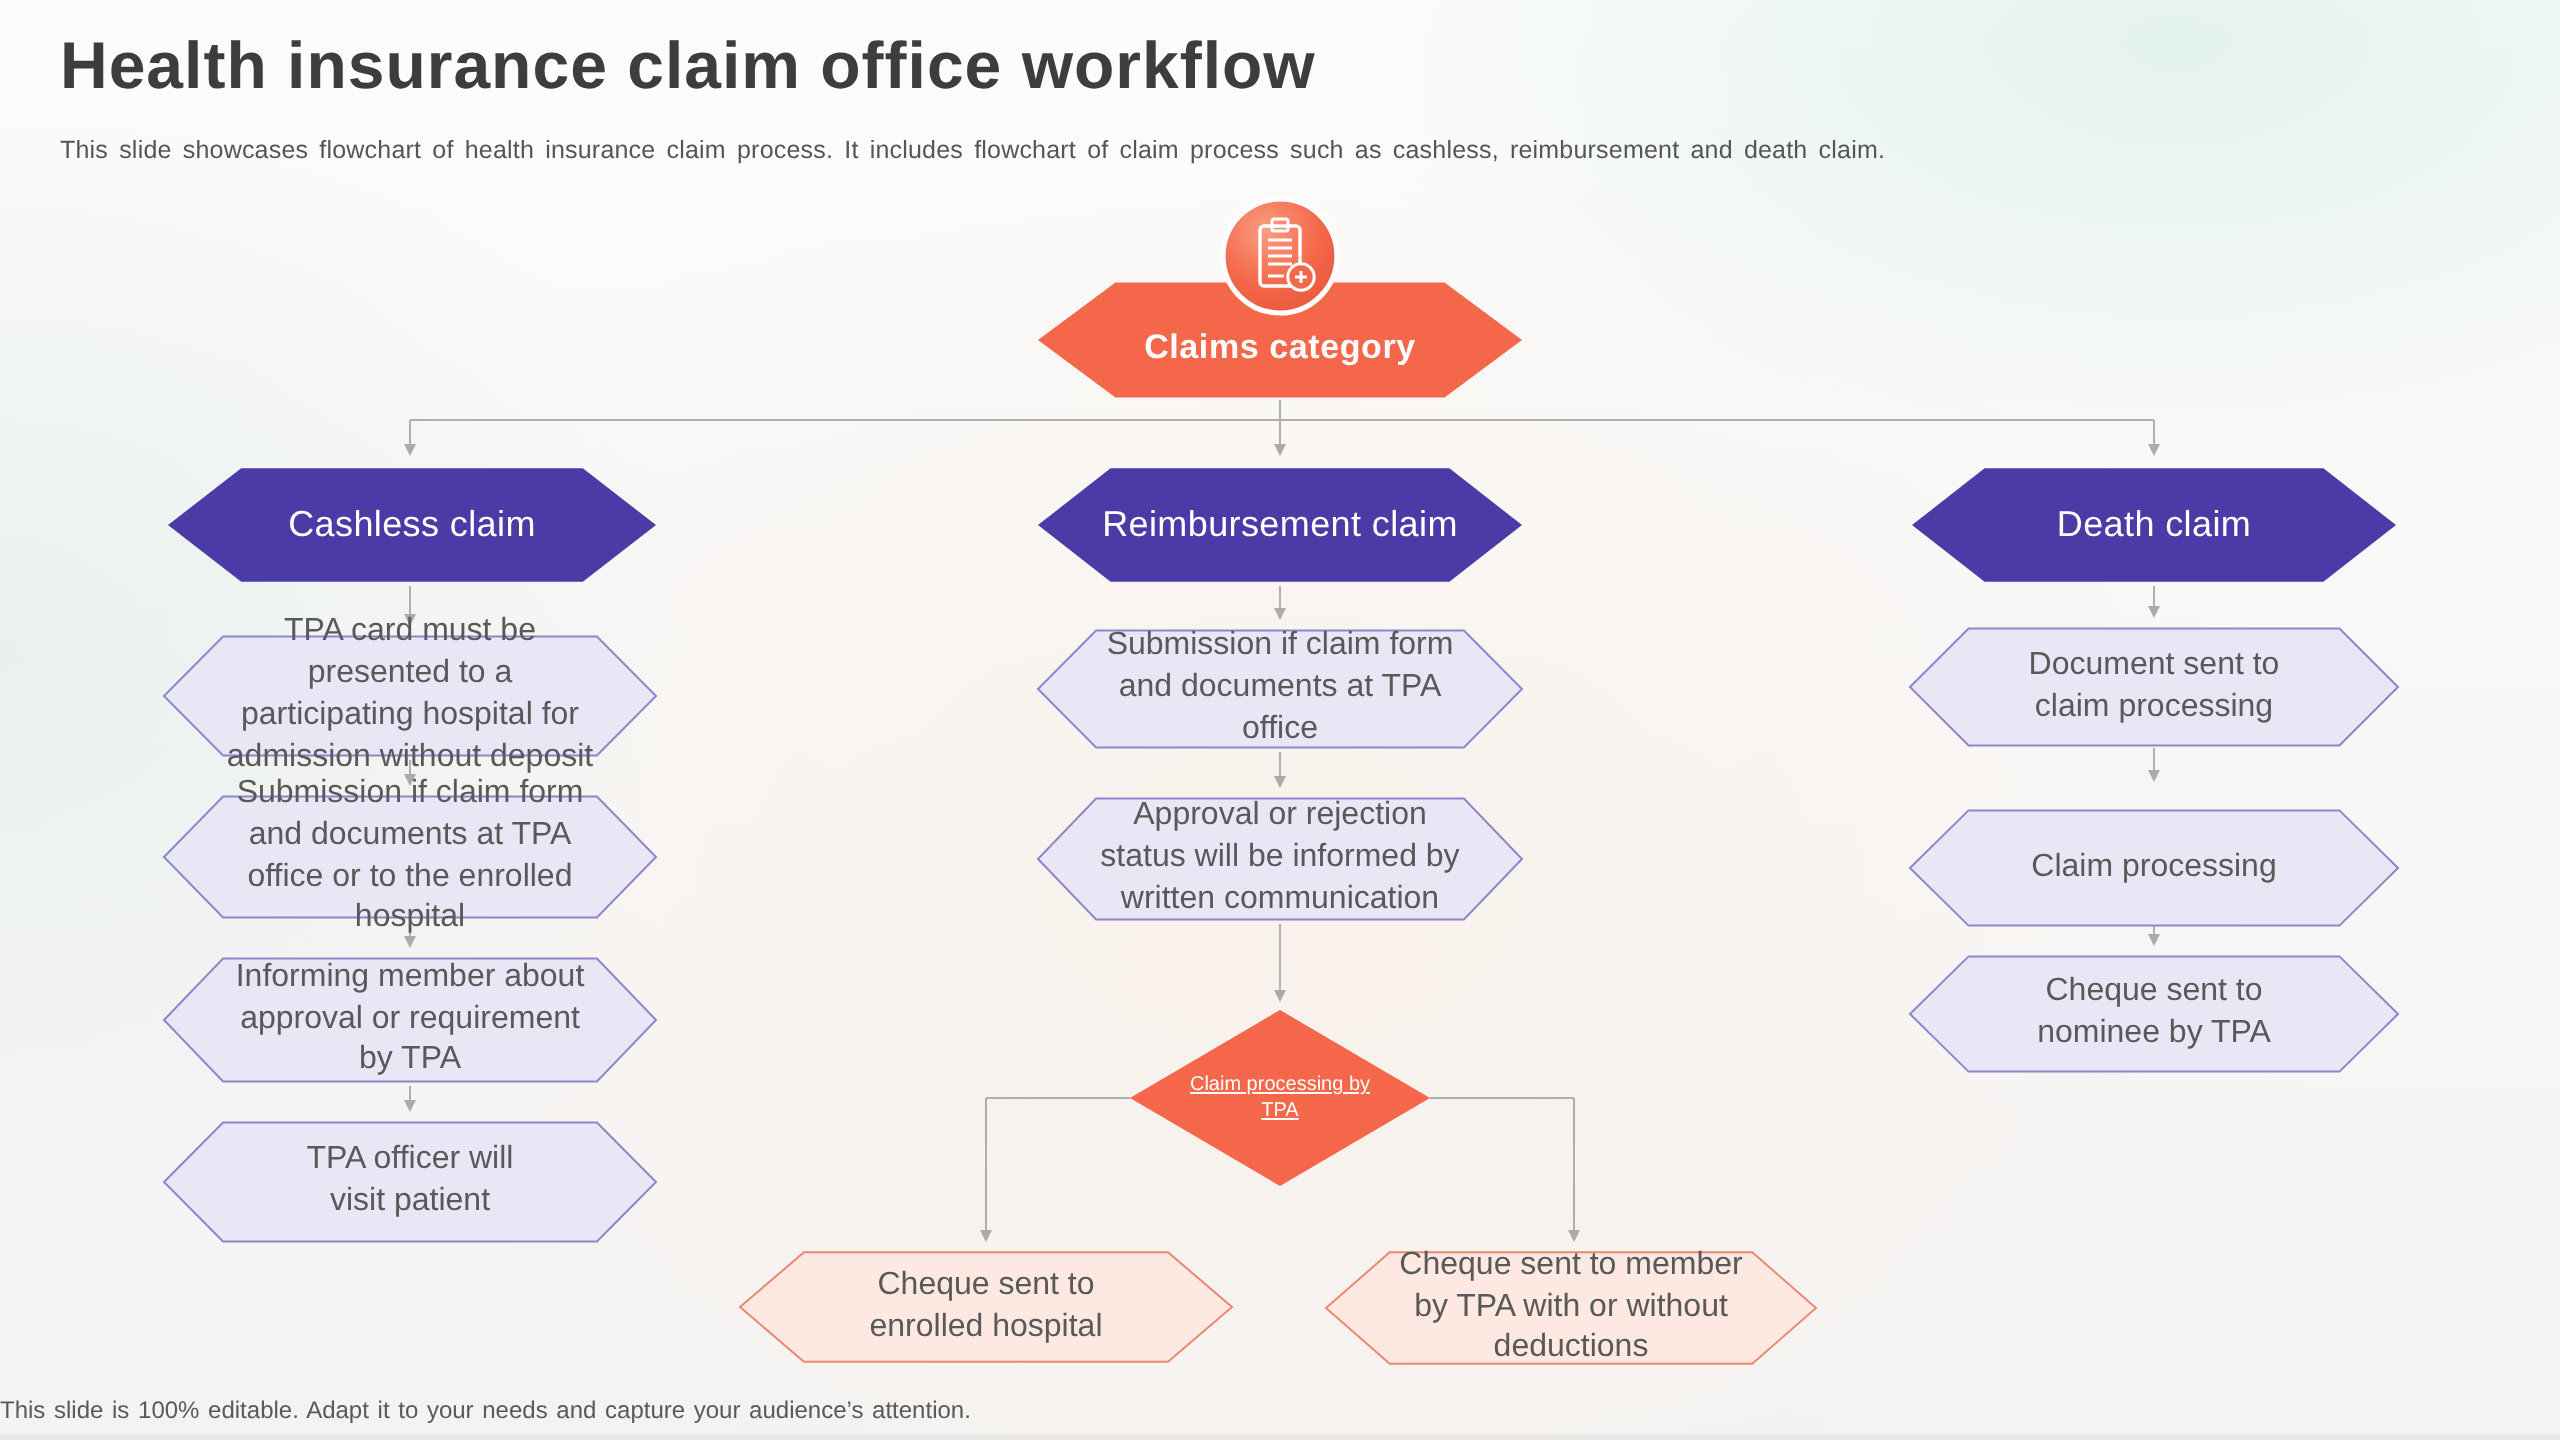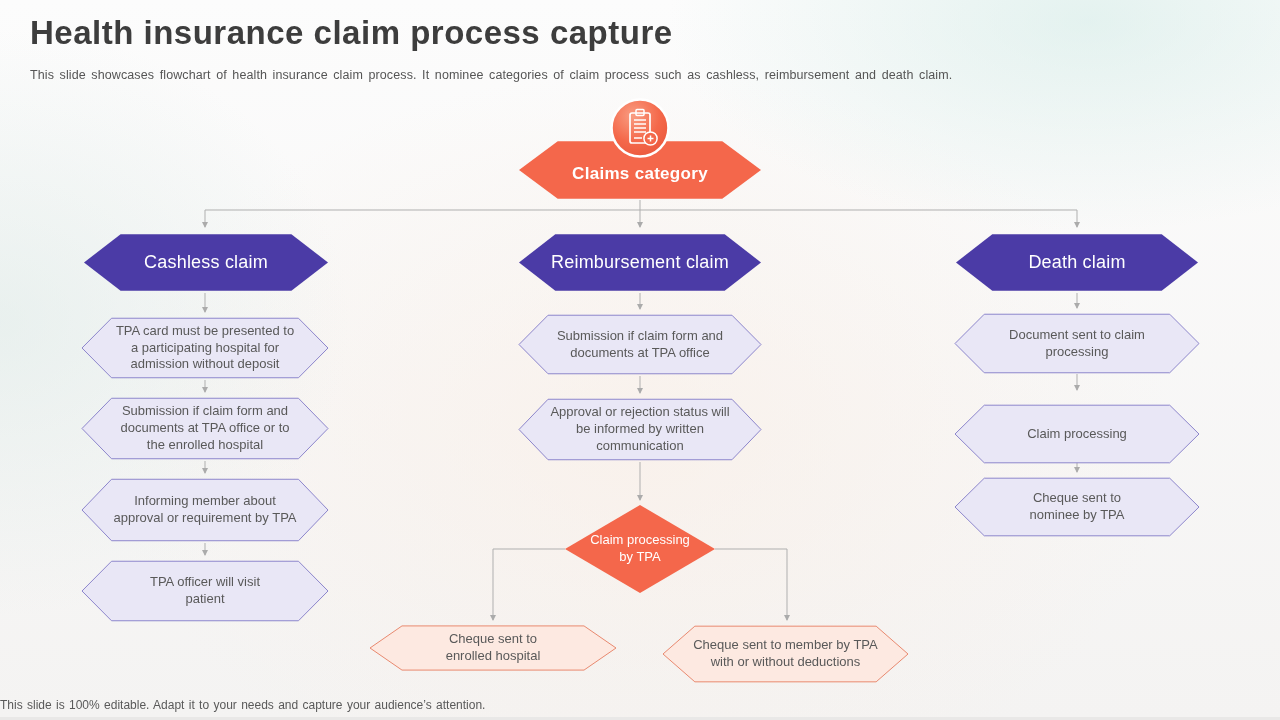--- a/index.html
+++ b/index.html
@@ -32,35 +32,35 @@
   .node .shape{position:absolute;left:0;top:0;width:100%;height:100%;overflow:visible;}
   .node .shape polygon{vector-effect:non-scaling-stroke;}
   .hex-root .shape polygon{fill:var(--accent-orange,#F4674B);stroke:none;}
   .hex-cat .shape polygon{fill:var(--accent-purple,#4B3BA6);stroke:none;}
   .hex-step .shape polygon{fill:var(--light-purple-fill,#E9E7F6);stroke:var(--light-purple-border,#8D86CC);stroke-width:1;}
   .hex-out .shape polygon{fill:var(--light-orange-fill,#FDE9E1);stroke:var(--light-orange-border,#E9896F);stroke-width:1;}
   .diamond .shape polygon{fill:var(--accent-orange,#F4674B);stroke:none;}
   .label{
     position:absolute;left:0;top:0;width:100%;height:100%;
     display:flex;align-items:center;justify-content:center;text-align:center;
-    font-size:13px;color:#595959;line-height:1.3;box-sizing:border-box;padding:0 30px;
+    font-size:16px;color:#595959;line-height:1.3;box-sizing:border-box;padding:0 30px;
   }
   .label .inner{margin:0 auto;}
   .root-label{font-size:17px;font-weight:bold;color:#fff;letter-spacing:.3px;padding-top:8px;}
   .cat-label{font-size:18px;color:#fff;letter-spacing:.2px;}
-  .diamond-label{font-size:13px;color:#fff;padding:0 14px;}
+  .diamond-label{font-size:10px;color:#fff;padding:0 14px;text-decoration:underline;}
   .icon-badge{position:absolute;}
 </style>
 </head>
 <body>
 
 <div class="slide">
 
-  <div class="title">Health insurance claim process capture</div>
-  <div class="subtitle">This slide showcases flowchart of health insurance claim process. It nominee categories of claim process such as cashless, reimbursement and death claim.</div>
+  <div class="title">Health insurance claim office workflow</div>
+  <div class="subtitle">This slide showcases flowchart of health insurance claim process. It includes flowchart of claim process such as cashless, reimbursement and death claim.</div>
 
   <svg class="connectors" aria-hidden="true">
     <defs>
       <marker id="arr" markerWidth="7" markerHeight="7" refX="5" refY="3" orient="auto">
         <path d="M0,0 L6,3 L0,6 z" fill="#ABABAB"></path>
       </marker>
     </defs>
     <line x1="640" y1="200" x2="640" y2="210"></line>
     <line x1="205" y1="210" x2="1077" y2="210"></line>
     <line x1="205" y1="210" x2="205" y2="227" marker-end="url(#arr)"></line>
@@ -195,21 +195,21 @@
 
   <div class="node diamond" style="left:565px;top:505px;width:150px;height:88px">
     <svg class="shape" viewBox="0 0 100 100" preserveAspectRatio="none">
       <polygon points="50,0 100,50 50,100 0,50"></polygon>
     </svg>
     <div class="label diamond-label">
         <span class="inner" style="max-width:105px">Claim processing by TPA</span>
       </div>
   </div>
 
-  <div class="node hex-out" style="left:370px;top:625px;width:246px;height:46px">
+  <div class="node hex-out" style="left:370px;top:625px;width:246px;height:57px">
     <svg class="shape" viewBox="0 0 100 100" preserveAspectRatio="none">
       <polygon points="0,50 13,2 87,2 100,50 87,98 13,98"></polygon>
     </svg>
     <div class="label">
         <span class="inner" style="max-width:130px">Cheque  sent to enrolled  hospital</span>
       </div>
   </div>
 
   <div class="node hex-out" style="left:663px;top:625px;width:245px;height:58px">
     <svg class="shape" viewBox="0 0 100 100" preserveAspectRatio="none">

